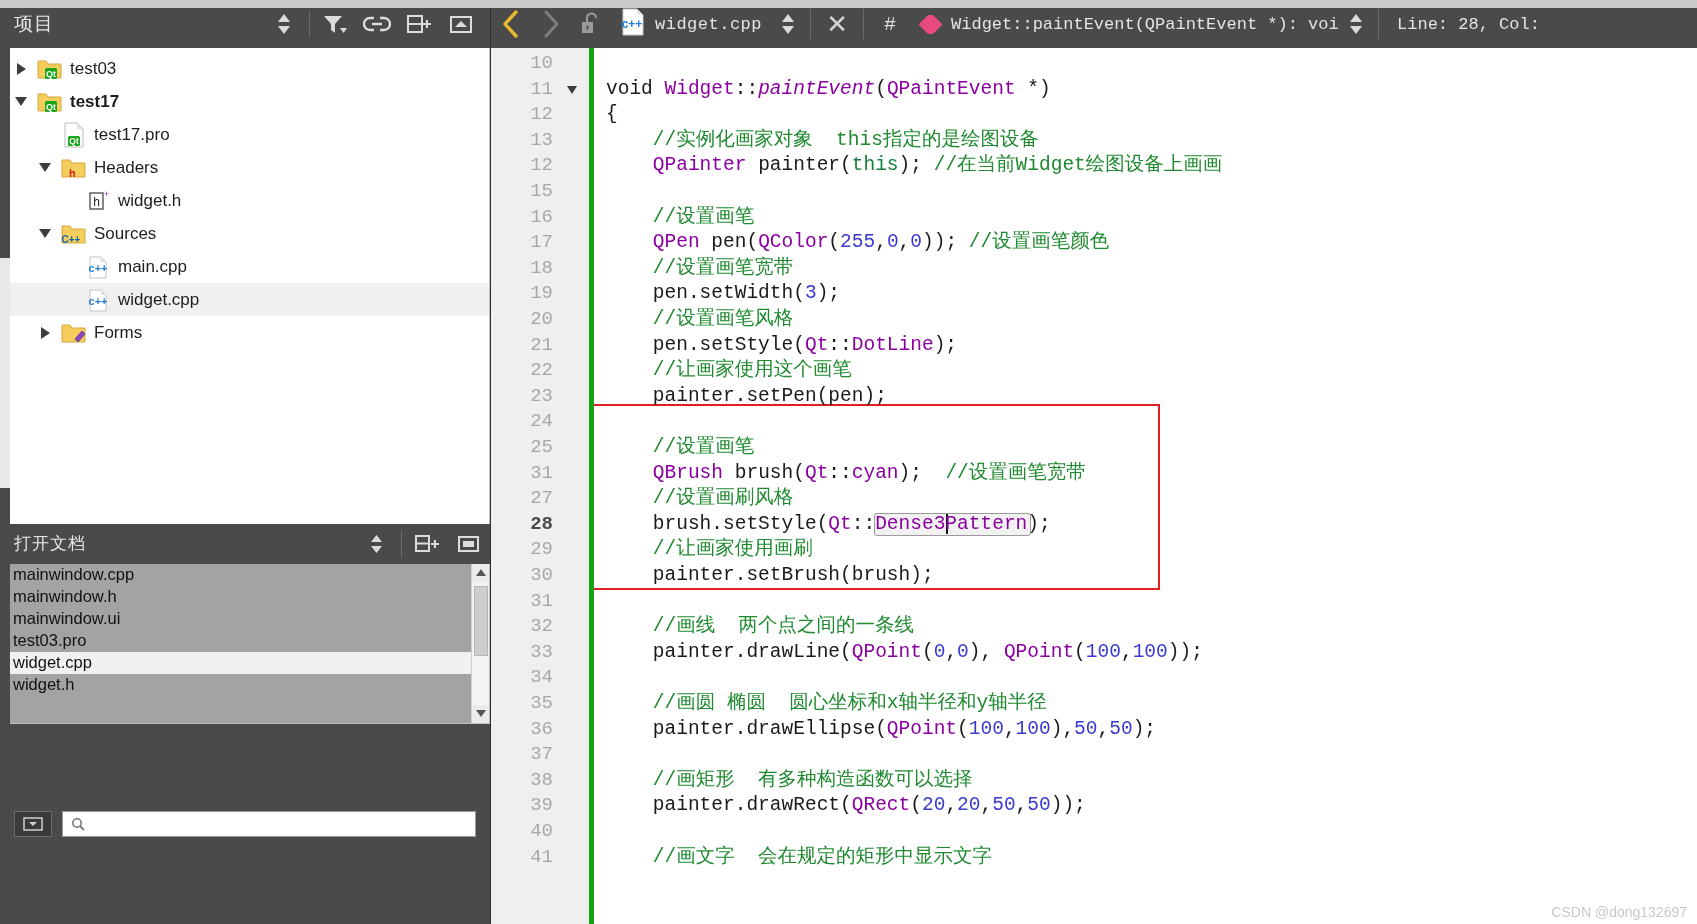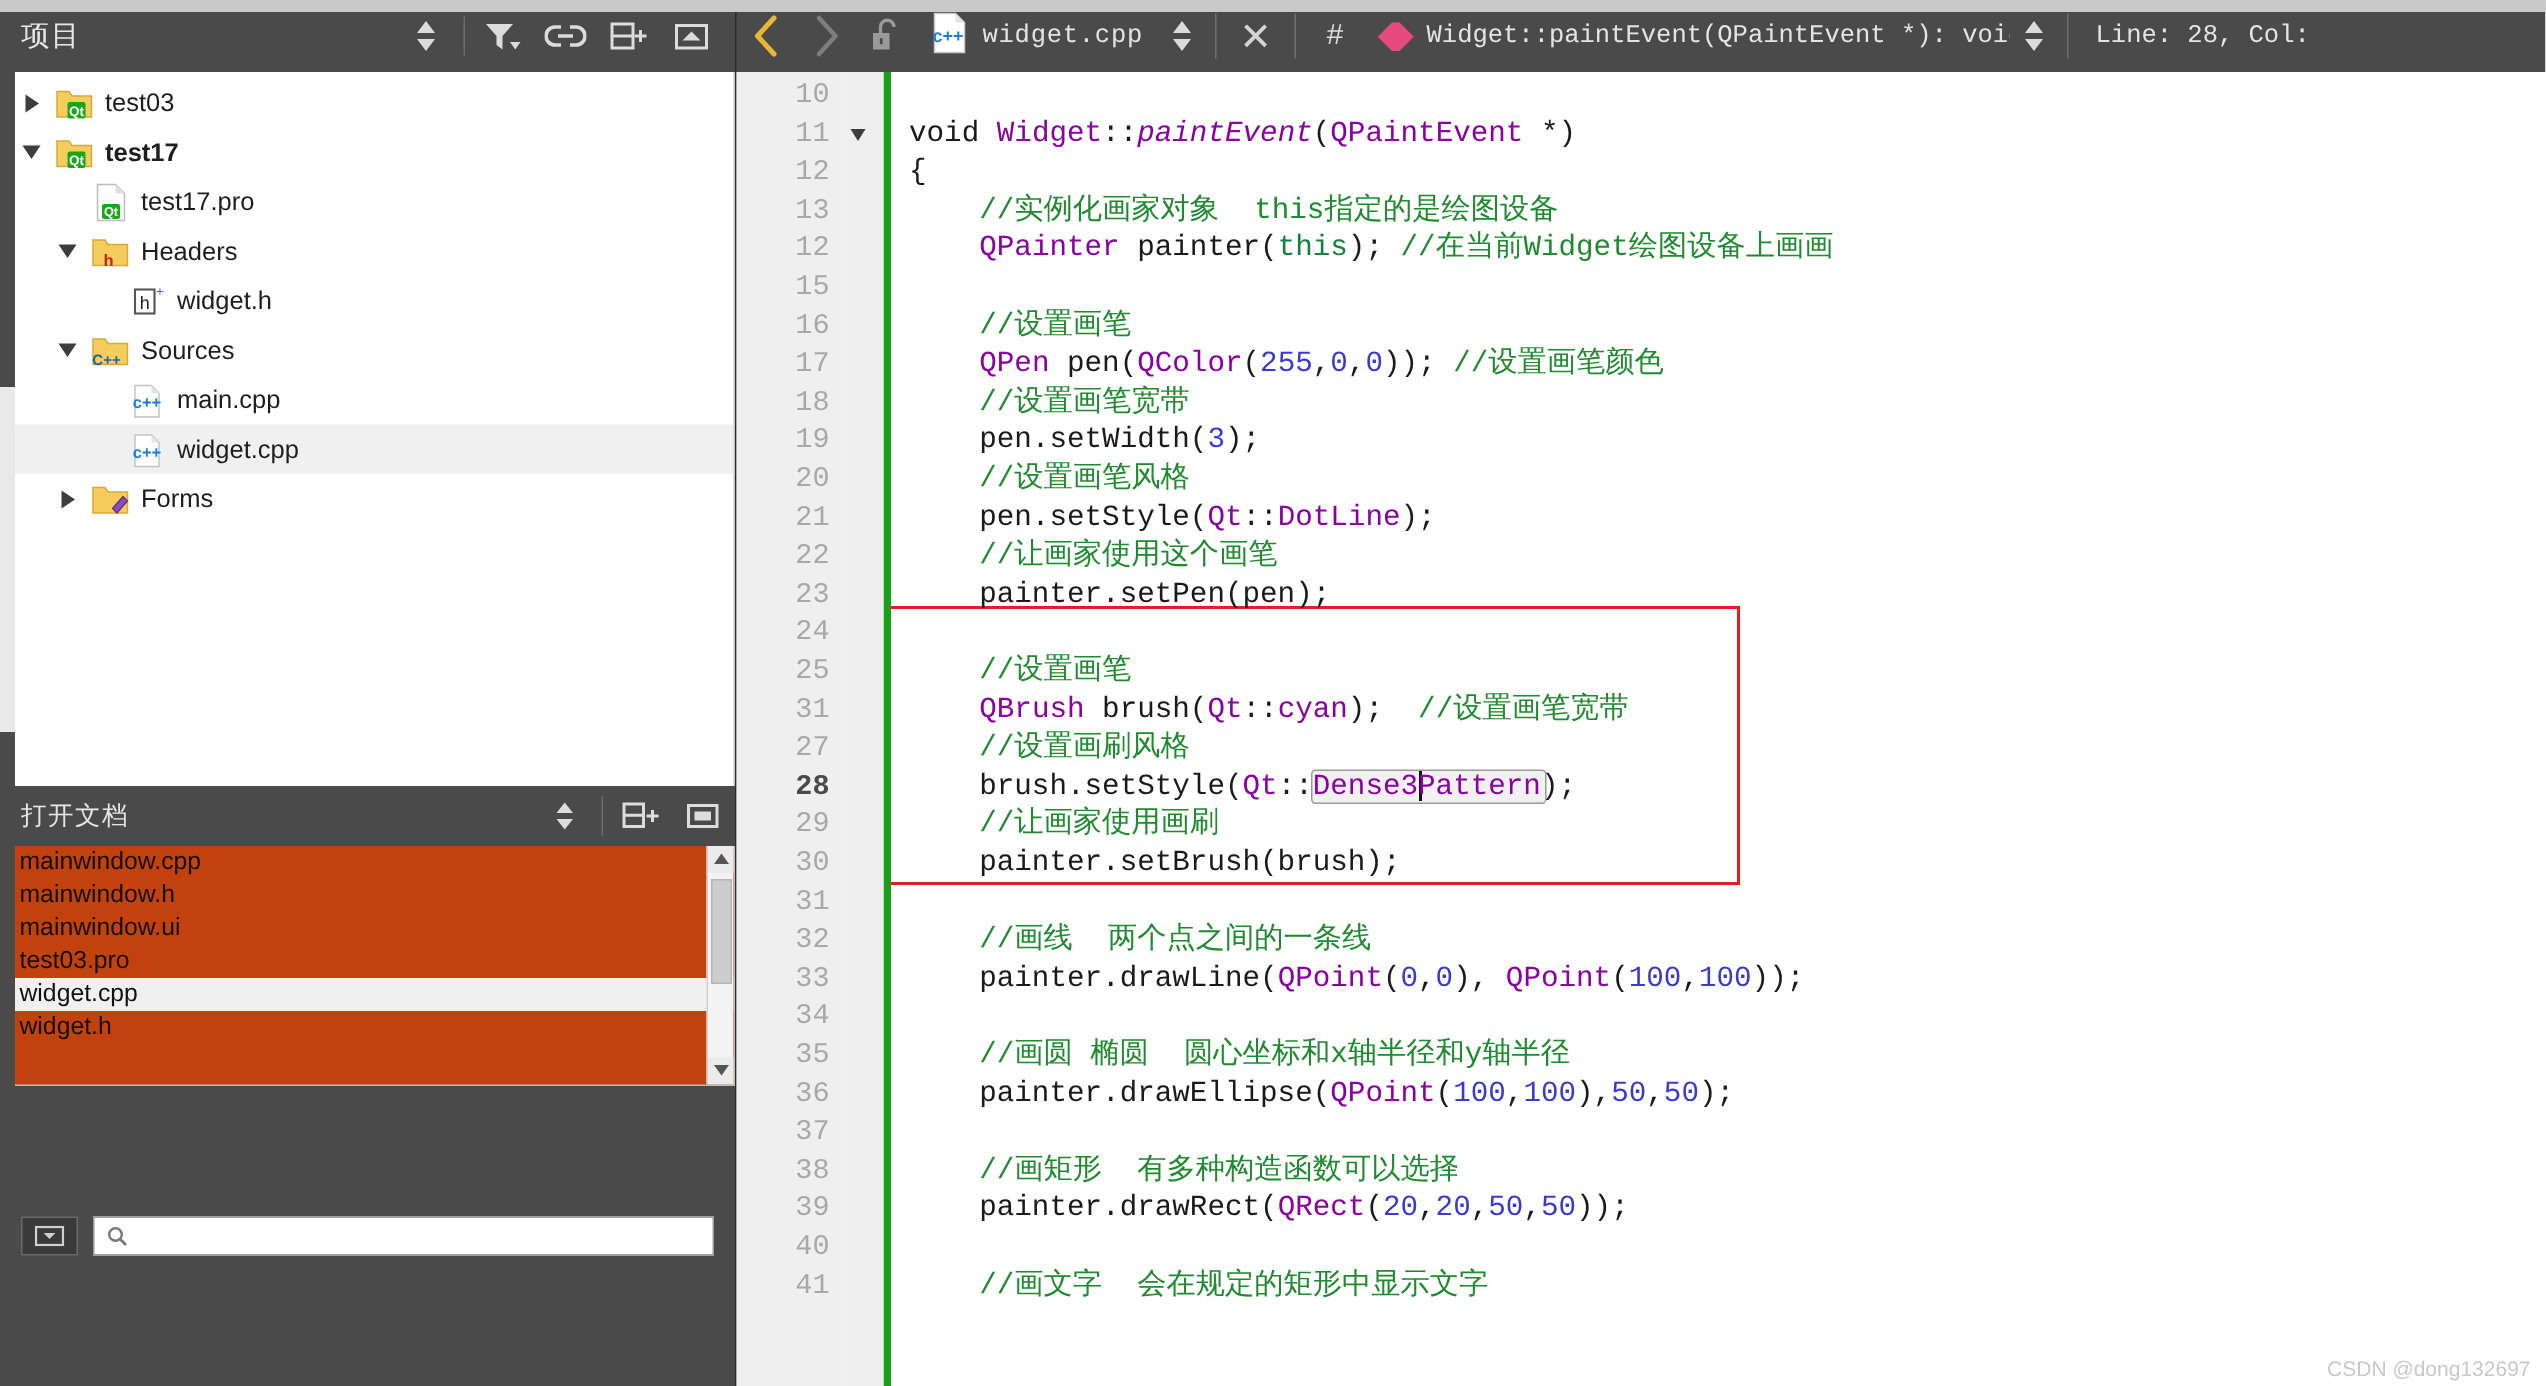--- a/index.html
+++ b/index.html
@@ -91,21 +91,21 @@
     height:40px;
     background:#4a4a4a;
     display:flex;align-items:center;
     padding-left:14px;
     color:#e6e6e6;
     flex:0 0 40px;
   }
   .docs-header .panel-title{font-size:17px;}
   .docs-list{
     flex:0 0 160px;
-    background:#c2410c;
+    background:#a3a3a3;
     border:1px solid #bfbfbf;
     border-top:none;
     position:relative;
     overflow:hidden;
   }
   .doc-row{
     height:22px;
     display:flex;align-items:center;
     padding-left:12px;
     font-size:16.5px;

